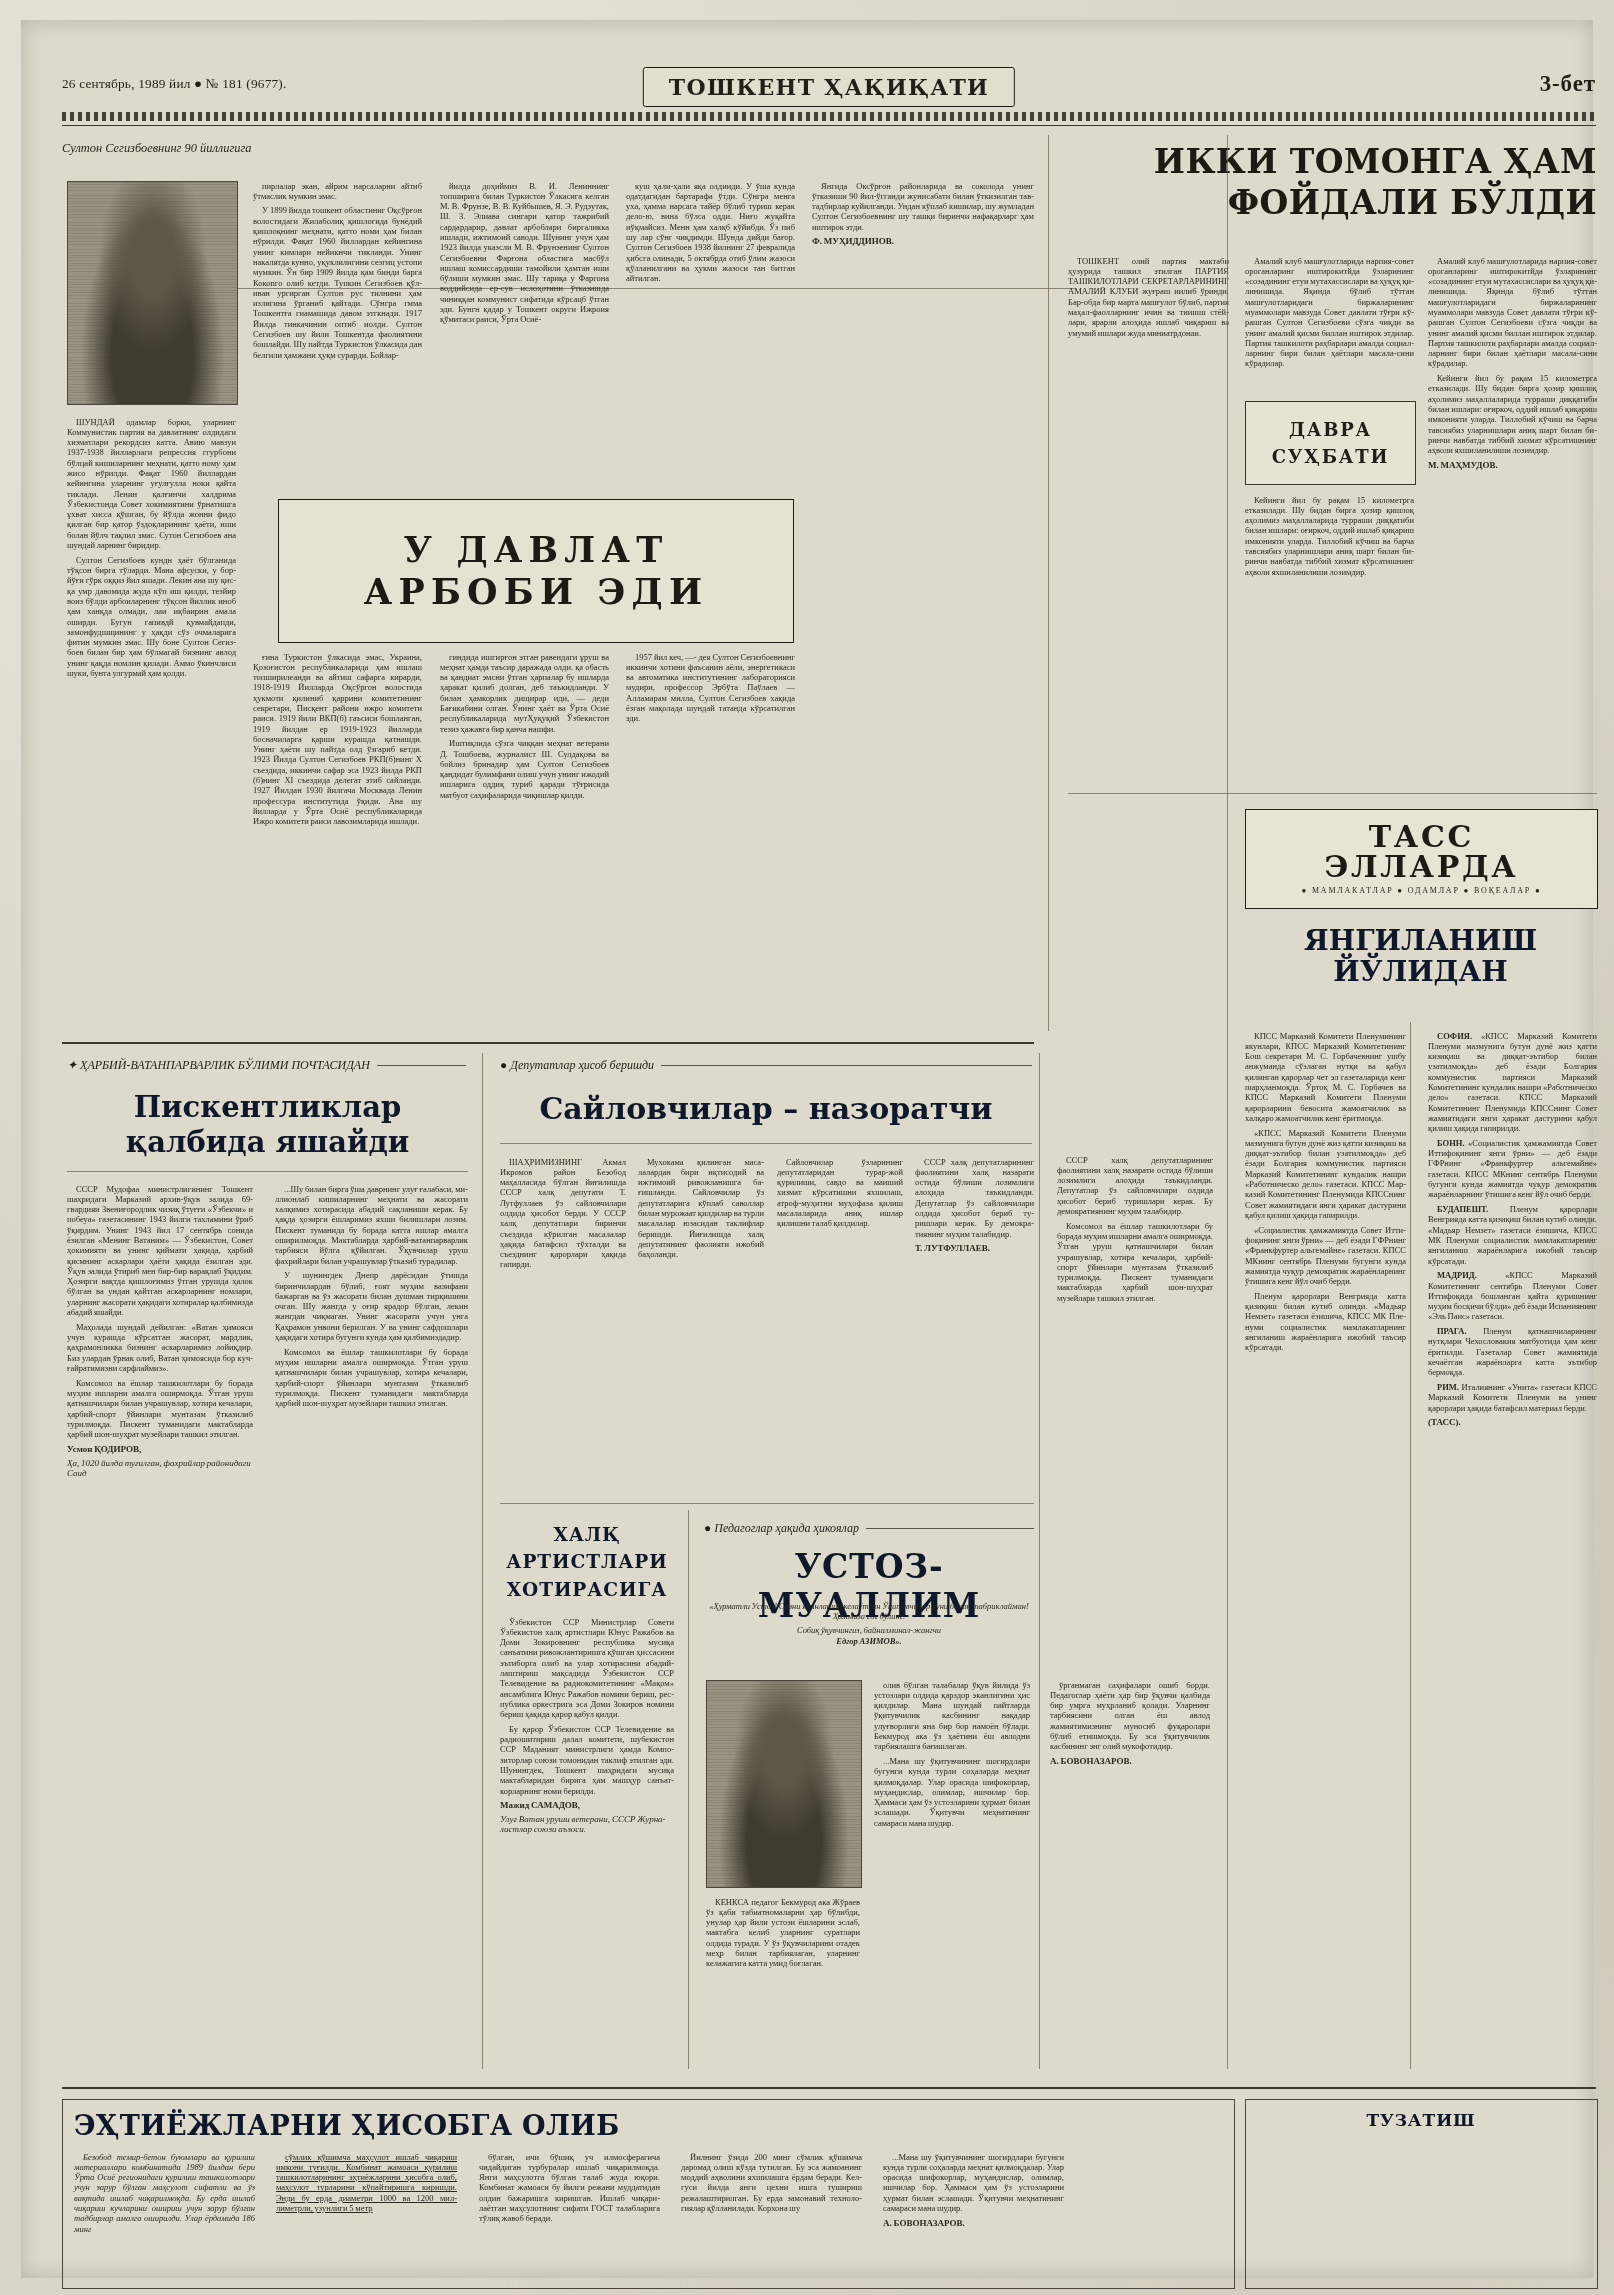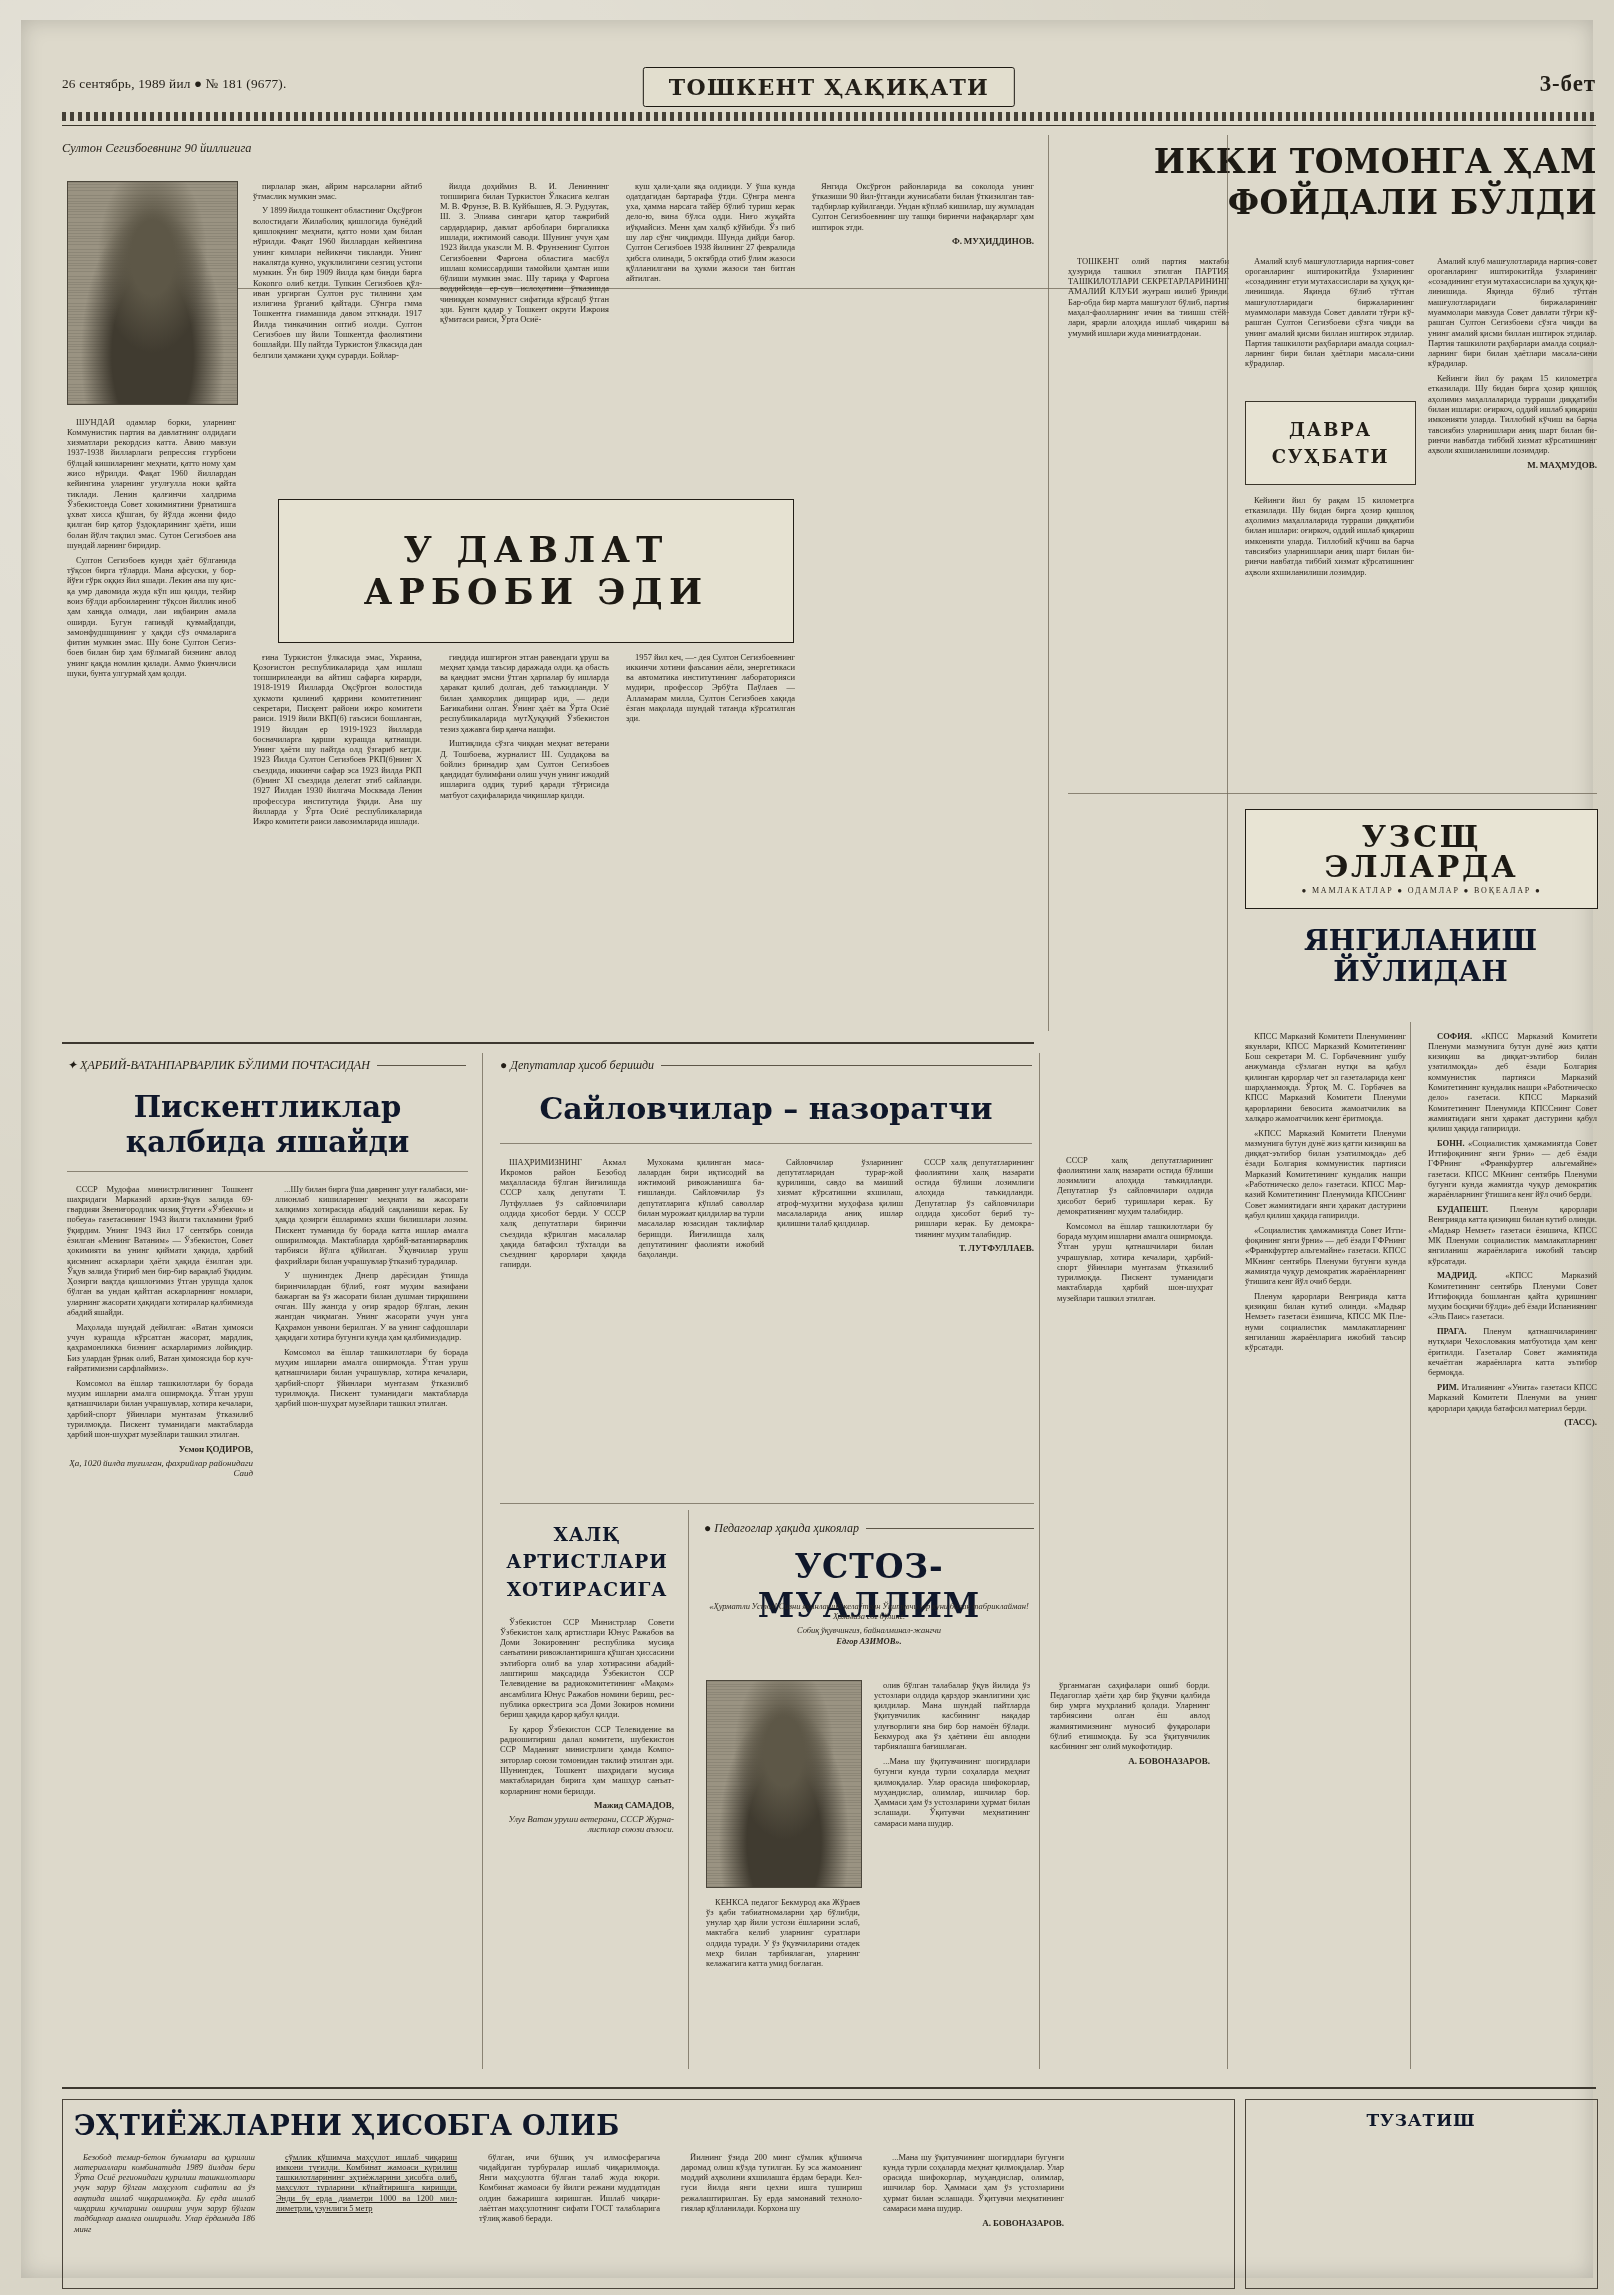--- a/index.html
+++ b/index.html
@@ -98,21 +98,21 @@
 
   .sec-head{
     font-family:"DejaVu Serif", serif;font-weight:bold;color:#0f172a;text-align:center;
   }
   .label-rule{
     position:absolute;display:flex;align-items:center;gap:7px;
     font-style:italic;font-size:12px;color:#221e17;
   }
   .label-rule::after{content:"";flex:1;height:0.9px;background:#5d5648;}
 
-  .byline{font-weight:bold;font-size:9px;text-align:right;margin-top:3.5px;}
+  .byline{font-weight:bold;font-size:9px;text-align:left;margin-top:3.5px;}
   .byline-i{font-style:italic;}
 
   .frame{position:absolute;border:0.9px solid #4a443a;}
 </style>
 </head>
 <body>
 
 <div id="page">
 <div class="paper">
 
@@ -192,21 +192,21 @@
     <p>Кейинги йил бу рақам 15 километрга етказилади. Шу бидан бирга ҳозир қишлоқ аҳолимиз маҳаллаларида тур­раши диққат­иби билан иш­лари: оғиркоч, оддий ишлаб қиқариш имконияти уларда. Тиллобий кўчиш ва барча тавсиябиз уларн­ишлари аниқ шарт билан би­ринчи навбатда тиббий хизмат кўрсатишнинг аҳволи яхши­ланилиши лозимдир.</p>
   </div>
 
   <div class="col body-text" style="left:1407px;top:236px;width:169px;height:532px;">
     <p>Амалий клуб машғулот­ларида нарпия-совет ороган­ларинг иштиро­китйда ўзлари­нинг «созадининг етуи мутахассислари ва ҳуқуқ қи­линишида. Яқинда бўлиб тўт­тан машғулотларидаги биржа­ларининг муаммолари мавзу­да Совет давлати тўғри кў­рашган Султон Сегизбоеви сўзга чиқди ва унинг ама­лий қисми биллан иштирок этдилар. Партия ташкилоти раҳбарлари амалда социал­ларнинг бири билан ҳаёт­лари масала-сини кўрадилар.</p>
     <p>Кейинги йил бу рақам 15 километрга етказилади. Шу бидан бирга ҳозир қишлоқ аҳолимиз маҳаллаларида тур­раши диққат­иби билан иш­лари: оғиркоч, оддий ишлаб қиқариш имконияти уларда. Тиллобий кўчиш ва барча тавсиябиз уларн­ишлари аниқ шарт билан би­ринчи навбатда тиббий хизмат кўрсатишнинг аҳволи яхши­ланилиши лозимдир.</p>
     <div class="byline">М. МАҲМУДОВ.</div>
   </div>
 
   <div class="logo-box" style="left:1224px;top:789px;width:351px;height:98px;">
-    <div class="logo-word">УЗСЩ</div>
+    <div class="logo-word">ТАСС</div>
     <div class="logo-word">ЭЛЛАРДА</div>
     <div class="logo-sub">● МАМЛАКАТЛАР ● ОДАМЛАР ● ВОҚЕАЛАР ●</div>
   </div>
 
   <div class="col" style="left:1224px;top:905px;width:351px;">
     <div class="sec-head" style="font-size:28px;line-height:1.12;">ЯНГИЛАНИШ</div>
     <div class="sec-head" style="font-size:28px;line-height:1.12;">ЙЎЛИДАН</div>
   </div>
 
   <div class="col body-text" style="left:1224px;top:1011px;width:161px;height:1047px;">

